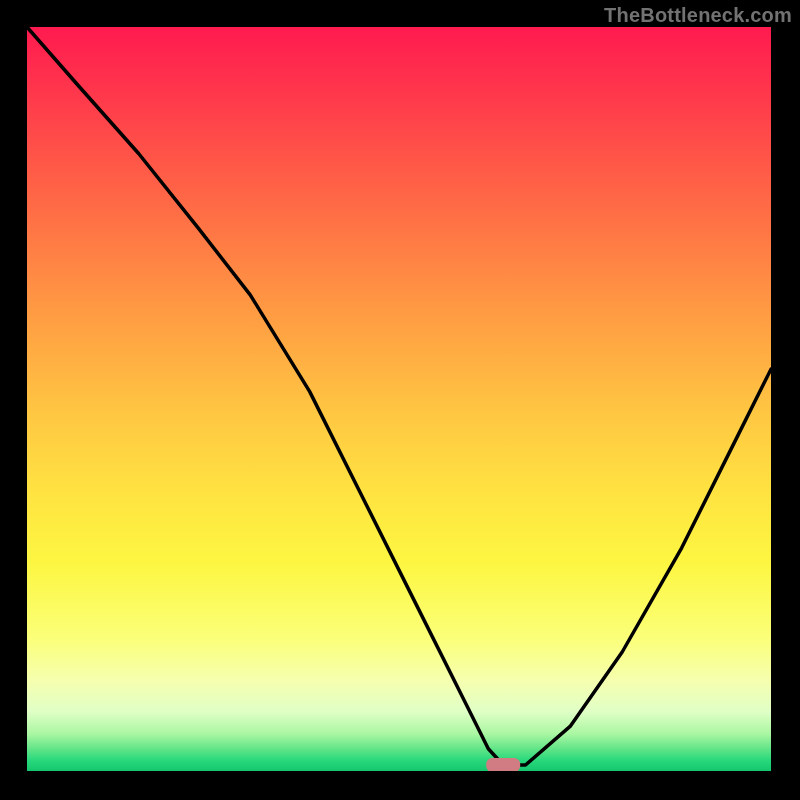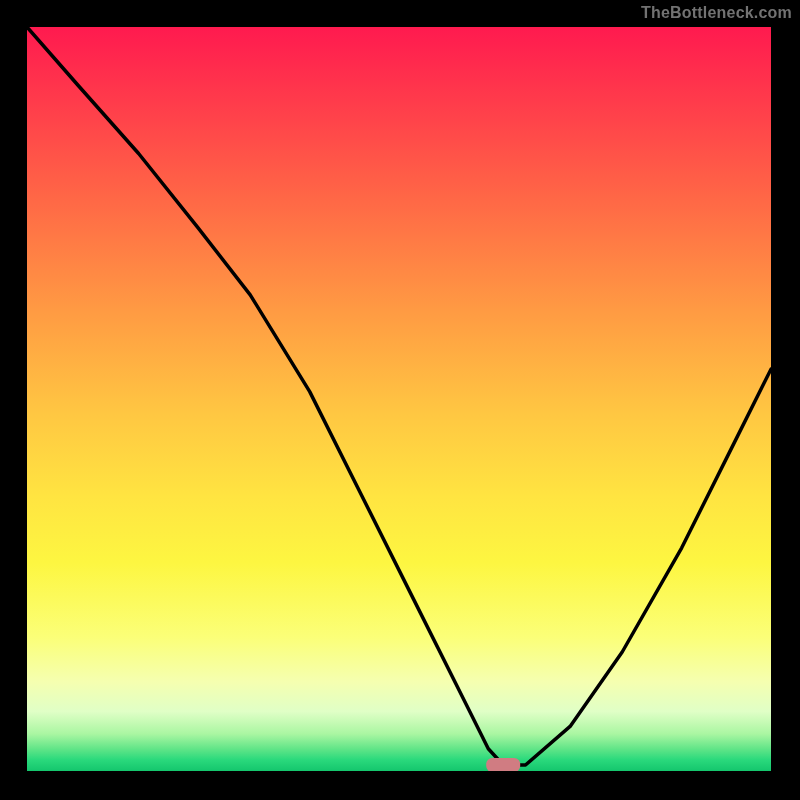--- a/index.html
+++ b/index.html
@@ -49,21 +49,21 @@
   }
   svg.curve {
     position: absolute;
     left: 0; top: 0;
   }
   .watermark {
     position: absolute;
     top: 4px;
     right: 8px;
     font-family: Arial, Helvetica, sans-serif;
-    font-size: 16px;
+    font-size: 20px;
     font-weight: 600;
     color: #727272;
     letter-spacing: 0.2px;
   }
 </style>
 </head>
 <body>
 
 <div class="frame"></div>
 

